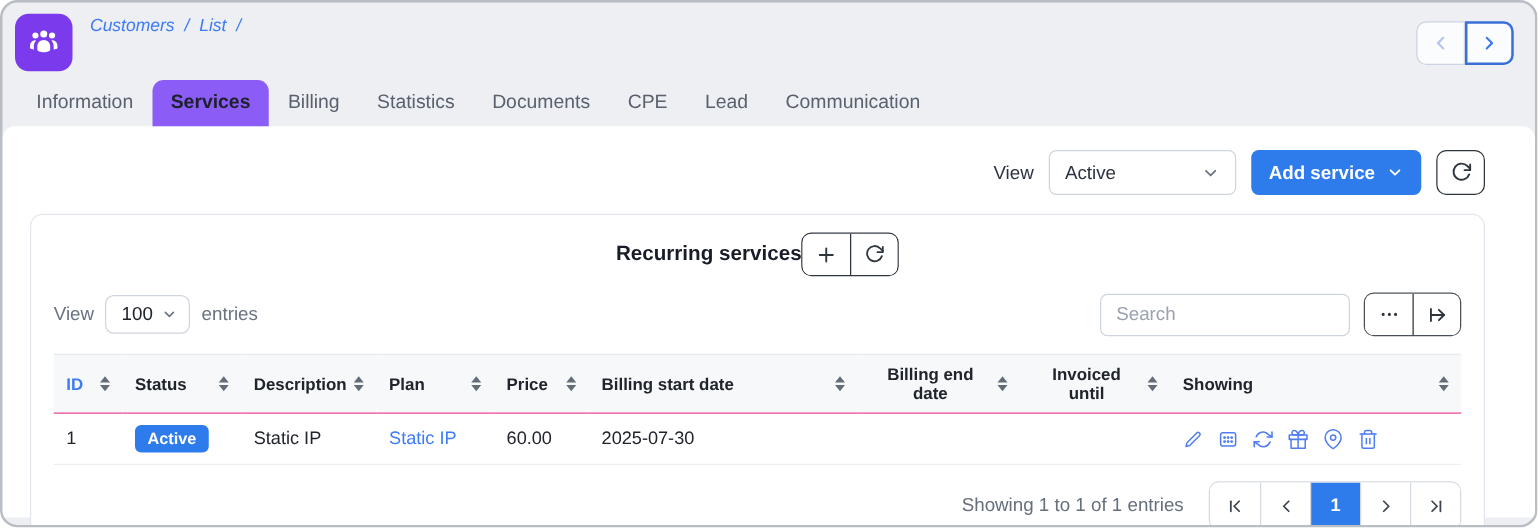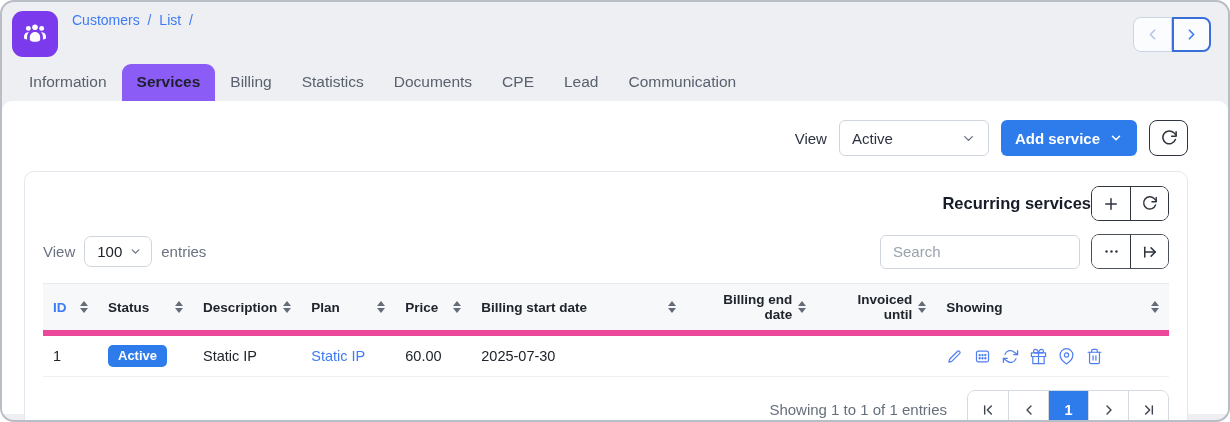--- a/index.html
+++ b/index.html
@@ -8,21 +8,21 @@
     position: relative; width: 1230px; height: 422px;
     border: 2px solid #b9bdc4; border-radius: 14px;
     background: #edeff3; overflow: hidden;
   }
   
   .header { display: flex; align-items: flex-start; padding: 9px 16px 0 10px; }
   .app-icon {
     width: 46px; height: 46px; border-radius: 11px; background: #7c3aed;
     display: flex; align-items: center; justify-content: center; flex: 0 0 auto;
   }
-  .head-text { margin-left: 14px; }
+  .head-text { margin-left: 14px; font-style: italic; }
   .breadcrumb { font-size: 14px; color: #3d7bf7; line-height: 19px; }
   .breadcrumb .crumb { cursor: pointer; }
   .breadcrumb .sep { color: #3d7bf7; margin: 0 4px; }
   .page-title { font-size: 20px; font-weight: 700; color: #14192a; margin-top: 3px; letter-spacing: .2px; }
   .nav-arrows { position: absolute; top: 15px; right: 17px; display: flex; }
   .nav-btn {
     width: 39px; height: 35px; background: #fbfcfe; border: 1px solid #ccd4e4;
     display: flex; align-items: center; justify-content: center; cursor: pointer;
   }
   .nav-btn.prev { border-radius: 8px 0 0 8px; color: #b6c6e8; }
@@ -50,21 +50,21 @@
   }
   .icon-btn-dark {
     width: 39px; height: 36px; background: #fff; border: 1px solid #2f353d; border-radius: 8px;
     display: flex; align-items: center; justify-content: center; color: #2f353d; cursor: pointer;
   }
   
   .card {
     margin: 15px 40px 0 22px; border: 1px solid #e3e6ec; border-radius: 10px;
     padding: 14px 18px 12px; background: #fff;
   }
-  .card-head { display: flex; justify-content: flex-end; align-items: center; }
+  .card-head { display: flex; justify-content: center; align-items: center; }
   .card-title { font-size: 16.5px; font-weight: 700; color: #171c28; }
   .btn-group-dark { display: flex; border: 1px solid #2f353d; border-radius: 8px; overflow: hidden; }
   .btn-group-dark .g-btn {
     width: 38px; height: 33px; background: #fff; border: none; display: flex;
     align-items: center; justify-content: center; color: #2f353d; cursor: pointer;
   }
   .btn-group-dark .g-btn + .g-btn { border-left: 1px solid #2f353d; }
   .controls { display: flex; justify-content: space-between; align-items: center; margin-top: 13px; }
   .show-wrap { display: flex; align-items: center; gap: 9px; font-size: 15px; color: #6a7280; }
   .mini-select {
@@ -75,22 +75,22 @@
   .right-controls { display: flex; align-items: center; gap: 11px; }
   .search-input {
     width: 200px; height: 34px; border: 1px solid #cfd5dd; border-radius: 6px;
     padding: 0 12px; font-family: "Liberation Sans", sans-serif; font-size: 15px; color: #2c3340;
   }
   .search-input::placeholder { color: #9aa2ad; }
   .light-group { border-color: #495057; }
   
   table { width: 100%; border-collapse: collapse; margin-top: 14px; }
   thead th {
-    background: #f7f8fa; border-top: 1px solid #e7eaee; border-bottom: 6px solid #ec4899;
-    padding: 8px 10px; font-size: 13.5px; font-weight: 700; color: #20242c; text-align: right; cursor: pointer;
+    background: #f7f8fa; border-top: 1px solid #e7eaee; border-bottom: 1px solid #ec4899;
+    padding: 8px 10px; font-size: 13.5px; font-weight: 700; color: #20242c; text-align: center; cursor: pointer;
   }
   thead th .th-inner { display: flex; align-items: center; justify-content: space-between; gap: 6px; }
   th.id-col .th-label { color: #3d7bf7; }
   .sort { display: inline-flex; flex-direction: column; gap: 2px; }
   .sort i { width: 0; height: 0; border-left: 4px solid transparent; border-right: 4px solid transparent; }
   .sort .up { border-bottom: 5px solid #646c78; }
   .sort .down { border-top: 5px solid #646c78; }
   tbody td { padding: 9px 10px; font-size: 14.5px; color: #20242c; border-bottom: 1px solid #edeff2; }
   .badge {
     display: inline-block; background: #2e7cec; color: #fff; font-size: 13px; font-weight: 700;

